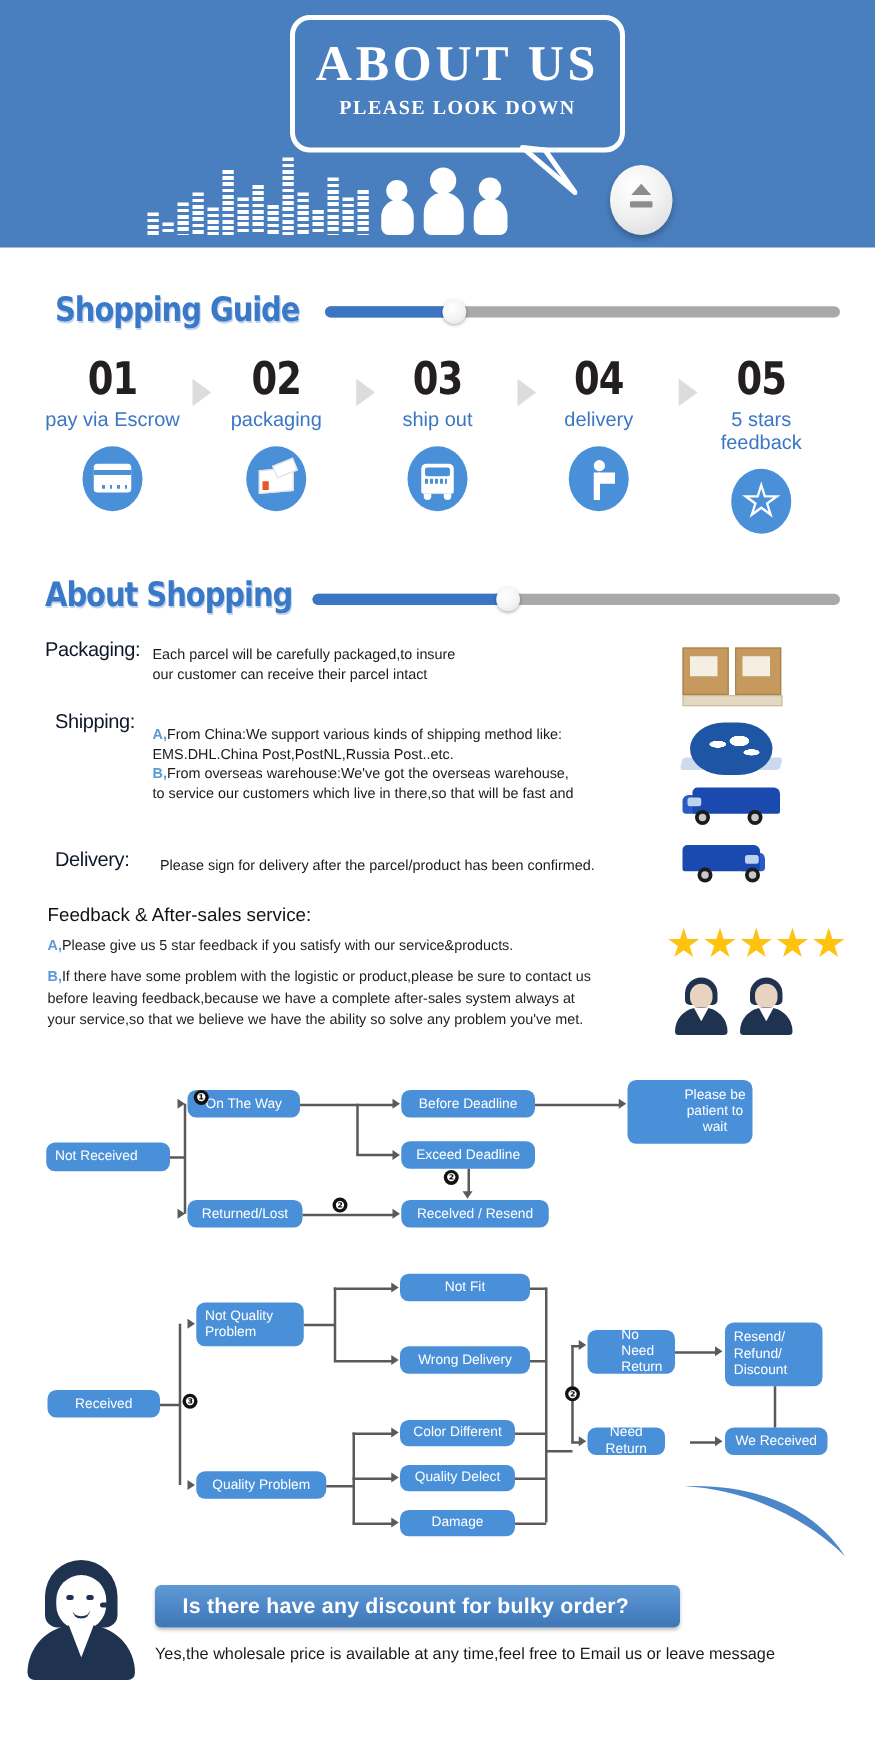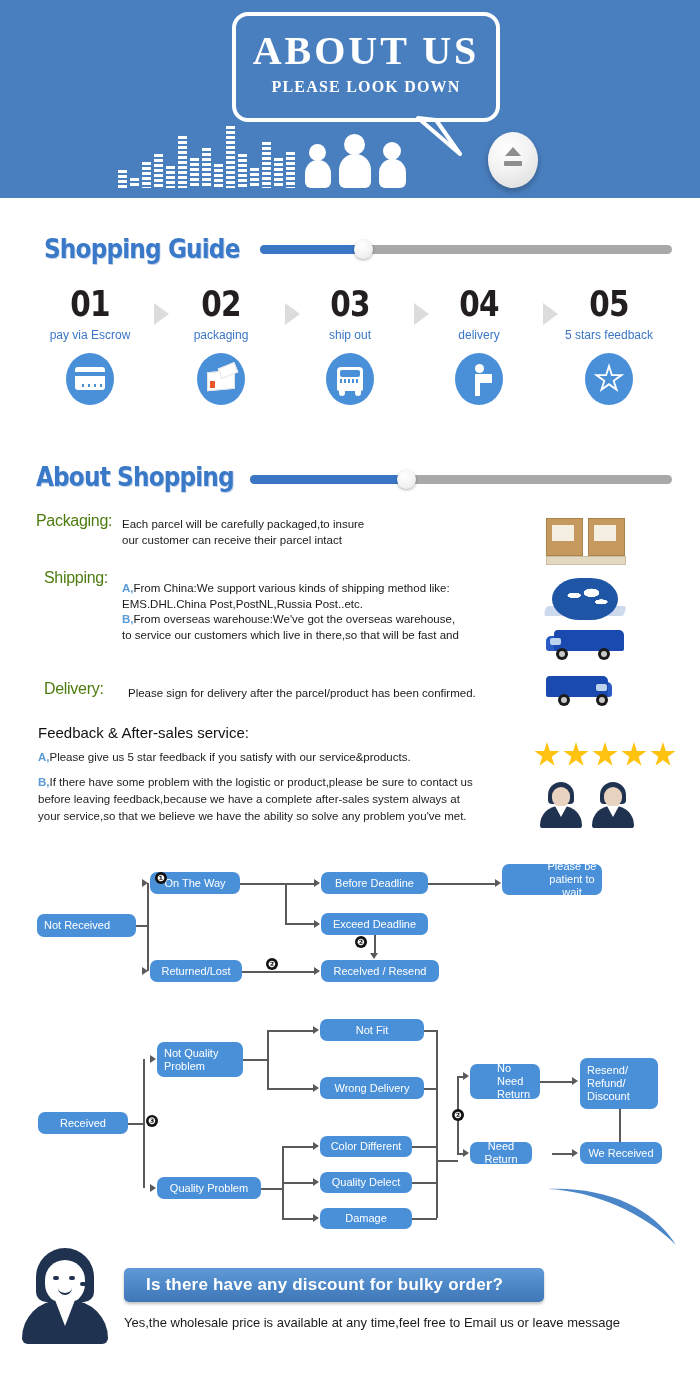--- a/index.html
+++ b/index.html
@@ -48,21 +48,21 @@
   .slider .fill{position:absolute;left:0;top:0;height:9px;border-radius:5px;background:#3b76c4;}
   .slider .knob{position:absolute;top:-5px;width:19px;height:19px;border-radius:50%;
        background:radial-gradient(circle at 38% 32%,#ffffff 0%,#f4f4f4 55%,#dcdcdc 100%);
        box-shadow:0 1px 3px rgba(0,0,0,.35);}
 
   
   .steps{position:absolute;left:0;top:285px;width:700px;height:145px;}
   .step{position:absolute;width:116px;text-align:center;}
   .step-num{font-family:"DejaVu Sans",sans-serif;font-weight:bold;font-size:36px;color:#231f20;
             letter-spacing:-1px;line-height:38px;transform:scaleX(.82);}
-  .step-label{font-size:12px;color:#3b76c4;margin-top:5px;}
+  .step-label{font-size:16px;color:#3b76c4;margin-top:5px;}
   .step-icon{width:48px;height:52px;border-radius:50%;background:#4a90d9;margin:11px auto 0;
              position:relative;}
   .step-arrow{position:absolute;top:18px;width:0;height:0;
              border-top:11px solid transparent;border-bottom:11px solid transparent;
              border-left:15px solid #dcdcdc;}
 
   
   .ic-card{position:absolute;left:9px;top:14px;width:30px;height:23px;background:#fff;border-radius:3px;}
   .ic-card:after{content:"";position:absolute;left:0;top:5px;width:100%;height:4px;background:#4a90d9;}
   .ic-card-dots{position:absolute;left:12px;top:31px;width:24px;height:3px;
@@ -85,21 +85,21 @@
   .ic-per-body{position:absolute;left:20px;top:21px;width:5px;height:22px;background:#fff;}
   .ic-per-arm{position:absolute;left:24px;top:21px;width:13px;height:9px;background:#fff;}
   
   .ic-star{position:absolute;left:8px;top:10px;width:32px;height:32px;background:#fff;
       clip-path:polygon(50% 0%,61% 35%,98% 35%,68% 57%,79% 91%,50% 70%,21% 91%,32% 57%,2% 35%,39% 35%);}
   .ic-star-in{position:absolute;left:14px;top:16px;width:20px;height:20px;background:#4a90d9;
       clip-path:polygon(50% 0%,61% 35%,98% 35%,68% 57%,79% 91%,50% 70%,21% 91%,32% 57%,2% 35%,39% 35%);}
 
   
   .as-block{position:absolute;}
-  .as-head{font-size:16px;color:#4d7c0f;letter-spacing:-.3px;}
+  .as-head{font-size:16px;color:#0f172a;letter-spacing:-.3px;}
   .as-body{font-size:11.5px;color:#1a1a1a;line-height:16px;}
   .bullet{color:#5b9bd5;font-weight:bold;}
 
   .fb-title{position:absolute;left:38px;top:724px;font-size:15px;color:#111;}
   .fb-a{position:absolute;left:38px;top:749px;font-size:11.5px;line-height:16px;}
   .fb-b{position:absolute;left:38px;top:774px;width:480px;font-size:11.5px;line-height:17px;}
 
   
   .pallet{position:absolute;left:546px;top:518px;width:80px;height:48px;}
   .pbox{position:absolute;top:0;width:37px;height:38px;background:#c69a5f;border:1px solid #a9824c;
@@ -351,21 +351,21 @@
     </div>
 </div>
 
 <div class="fc" style="top:0;">
   <div class="node left" style="left:37px;top:914px;width:99px;height:23px;">Not   Received</div>
   <div class="node" style="left:150px;top:872px;width:90px;height:22px;">On The Way</div>
   <div class="node" style="left:150px;top:960px;width:92px;height:22px;">Returned/Lost</div>
   <div class="node" style="left:321px;top:872px;width:107px;height:22px;">Before Deadline</div>
   <div class="node" style="left:321px;top:913px;width:107px;height:22px;">Exceed Deadline</div>
   <div class="node" style="left:321px;top:960px;width:118px;height:22px;">Recelved / Resend</div>
-  <div class="node" style="left:502px;top:864px;width:100px;height:31px;white-space:pre-line;padding-left:44px;">Please be
+  <div class="node" style="left:502px;top:864px;width:100px;height:51px;white-space:pre-line;padding-left:44px;">Please be
 patient to wait</div>
 
   <div class="ln lnh" style="left:136px;top:925px;width:12px;"></div>
   <div class="ln lnv" style="left:147px;top:883px;height:88px;"></div>
   <div class="ar" style="left:142px;top:879px;"></div>
   <div class="ar" style="left:142px;top:967px;"></div>
 
   <div class="ln lnh" style="left:240px;top:883px;width:75px;"></div>
   <div class="ln lnv" style="left:285px;top:883px;height:41px;"></div>
   <div class="ln lnh" style="left:285px;top:923px;width:30px;"></div>

